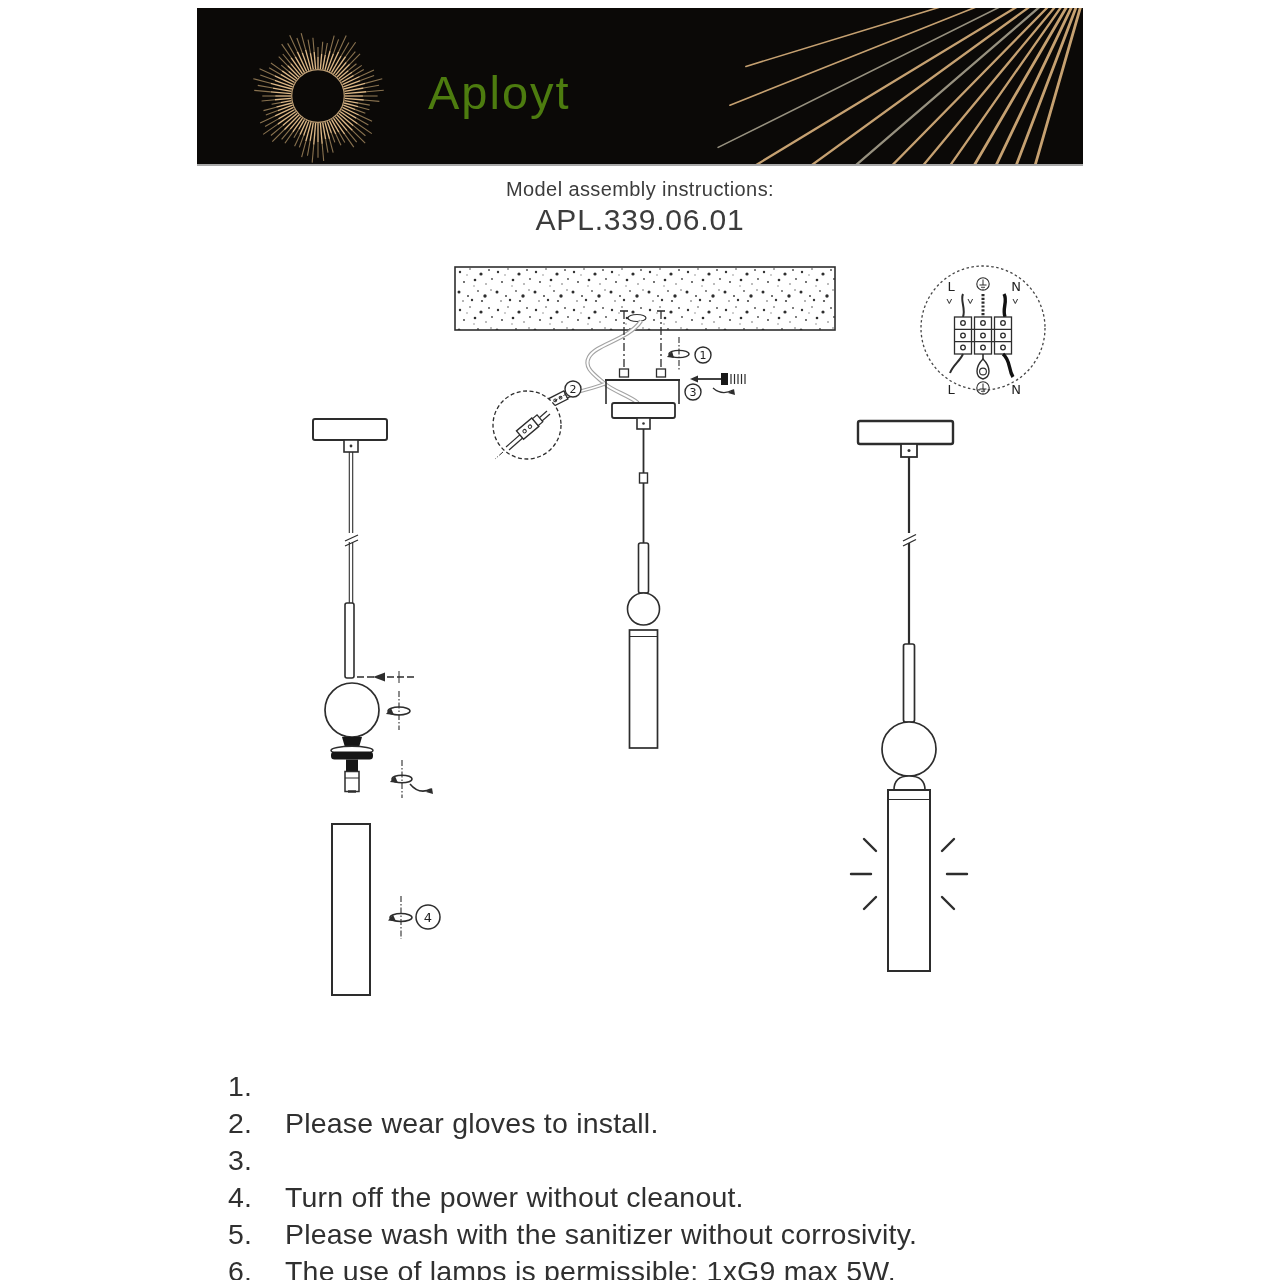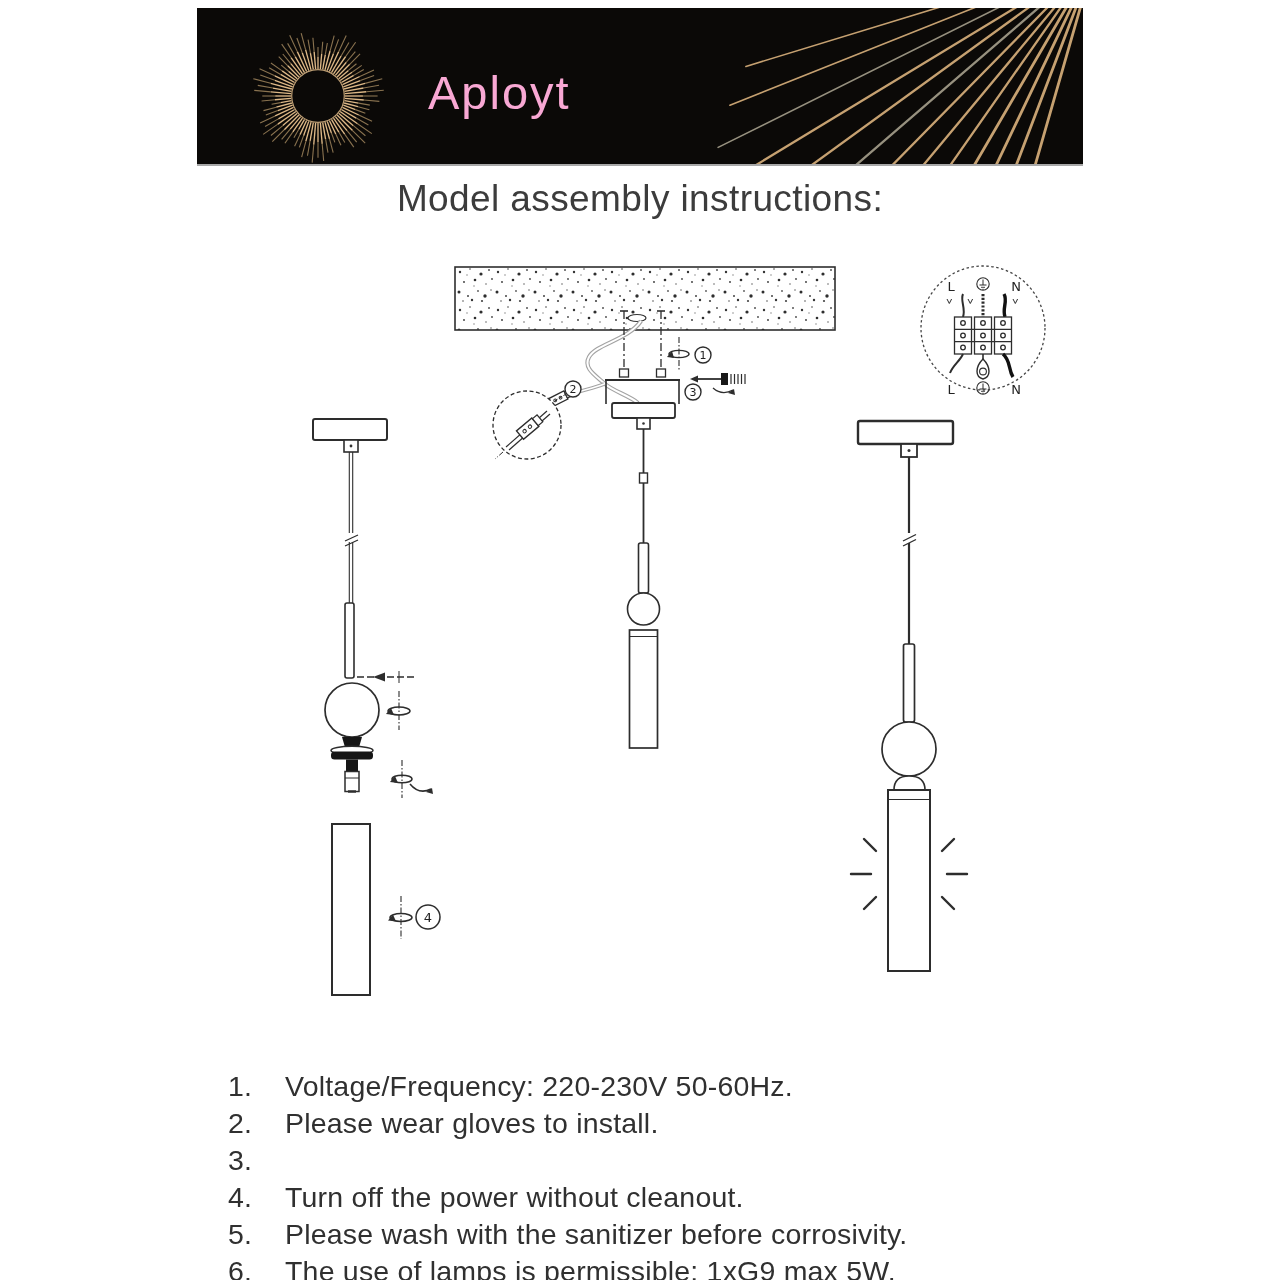--- a/index.html
+++ b/index.html
@@ -2,23 +2,23 @@
 <html lang="en"><head>
 <meta charset="utf-8">
 <style>
   html,body{margin:0;padding:0;background:#ffffff;}
   body{width:1280px;height:1280px;position:relative;overflow:hidden;
        font-family:"Liberation Sans",sans-serif;color:#2f2f2f;}
   .banner{position:absolute;left:197px;top:8px;width:886px;height:156px;
           background:#0b0907;border-bottom:2px solid #a8a8a8;overflow:hidden;}
   .banner svg{position:absolute;left:0;top:0;}
   .brand{position:absolute;left:231px;top:57px;font-size:47px;letter-spacing:2px;
-         color:#f9a8d4;font-weight:400;}
+         color:#4d7c0f;font-weight:400;}
   .title-block{position:absolute;left:0;top:178px;width:100%;text-align:center;color:#3c3c3c;}
-  .t1{font-size:37px;letter-spacing:.4px;}
+  .t1{font-size:20px;letter-spacing:.4px;}
   .t2{font-size:30px;margin-top:2px;letter-spacing:.8px;}
   .diagram{position:absolute;left:0;top:0;width:1280px;height:1280px;}
   .diagram text{font-family:"DejaVu Sans",sans-serif;fill:#222;}
   .instructions{position:absolute;left:228px;top:1068px;width:940px;
                 font-size:28.5px;color:#303030;letter-spacing:.2px;}
   .ins-row{height:37px;line-height:37px;white-space:nowrap;display:flex;}
   .ins-num{display:inline-block;width:57px;flex:0 0 57px;}
 </style>
 </head>
 <body>
@@ -182,20 +182,21 @@
       <line x1="897" y1="-48" x2="513.99948193852" y2="184.41041965591376" stroke="#c6a171" stroke-width="2.3" stroke-linecap="round"></line>
       <line x1="897" y1="-48" x2="521.1275681271495" y2="139.40308150611978" stroke="#97917f" stroke-width="1.6" stroke-linecap="round"></line>
       <line x1="897" y1="-48" x2="532.9066552742057" y2="97.25851550385582" stroke="#c6a171" stroke-width="1.6" stroke-linecap="round"></line>
       <line x1="897" y1="-48" x2="548.9050688294551" y2="58.42330051907628" stroke="#c6a171" stroke-width="1.6" stroke-linecap="round"></line>
     </svg>
   <div class="brand">Aployt</div>
 </div>
 
 <div class="title-block">
   <div class="t1">Model assembly instructions:</div>
+  <div class="t2">APL.339.06.01</div>
 </div>
 
 <svg class="diagram" viewBox="0 0 1280 1280">
   <defs>
     <pattern id="speck" width="38" height="38" patternUnits="userSpaceOnUse">
       <rect width="38" height="38" fill="#ffffff"></rect>
       <circle cx="4" cy="6" r="1.2" fill="#333"></circle>
         <circle cx="14" cy="3" r="0.8" fill="#444"></circle>
       <circle cx="25" cy="8" r="1.6" fill="#2e2e2e"></circle>
         <circle cx="33" cy="4" r="1.0" fill="#555"></circle>
@@ -403,34 +404,33 @@
       <line x1="954" y1="839" x2="942" y2="851"></line>
       <line x1="947" y1="874" x2="967" y2="874"></line>
       <line x1="954" y1="909" x2="942" y2="897"></line>
     </g>
   </g>
 </svg>
 
 <div class="instructions">
   <div class="ins-row">
     <span class="ins-num">1.</span>
-    <span class="ins-text">Voltage/Frequency: 220-230V 50-60Hz.</span>
   </div>
   <div class="ins-row">
     <span class="ins-num">2.</span>
     <span class="ins-text">Please wear gloves to install.</span>
   </div>
   <div class="ins-row">
     <span class="ins-num">3.</span>
   </div>
   <div class="ins-row">
     <span class="ins-num">4.</span>
     <span class="ins-text">Turn off the power without cleanout.</span>
   </div>
   <div class="ins-row">
     <span class="ins-num">5.</span>
-    <span class="ins-text">Please wash with the sanitizer before corrosivity.</span>
+    <span class="ins-text">Please wash with the sanitizer without corrosivity.</span>
   </div>
   <div class="ins-row">
     <span class="ins-num">6.</span>
     <span class="ins-text">The use of lamps is permissible: 1xG9 max 5W.</span>
   </div>
 </div>
 
 </body></html>

